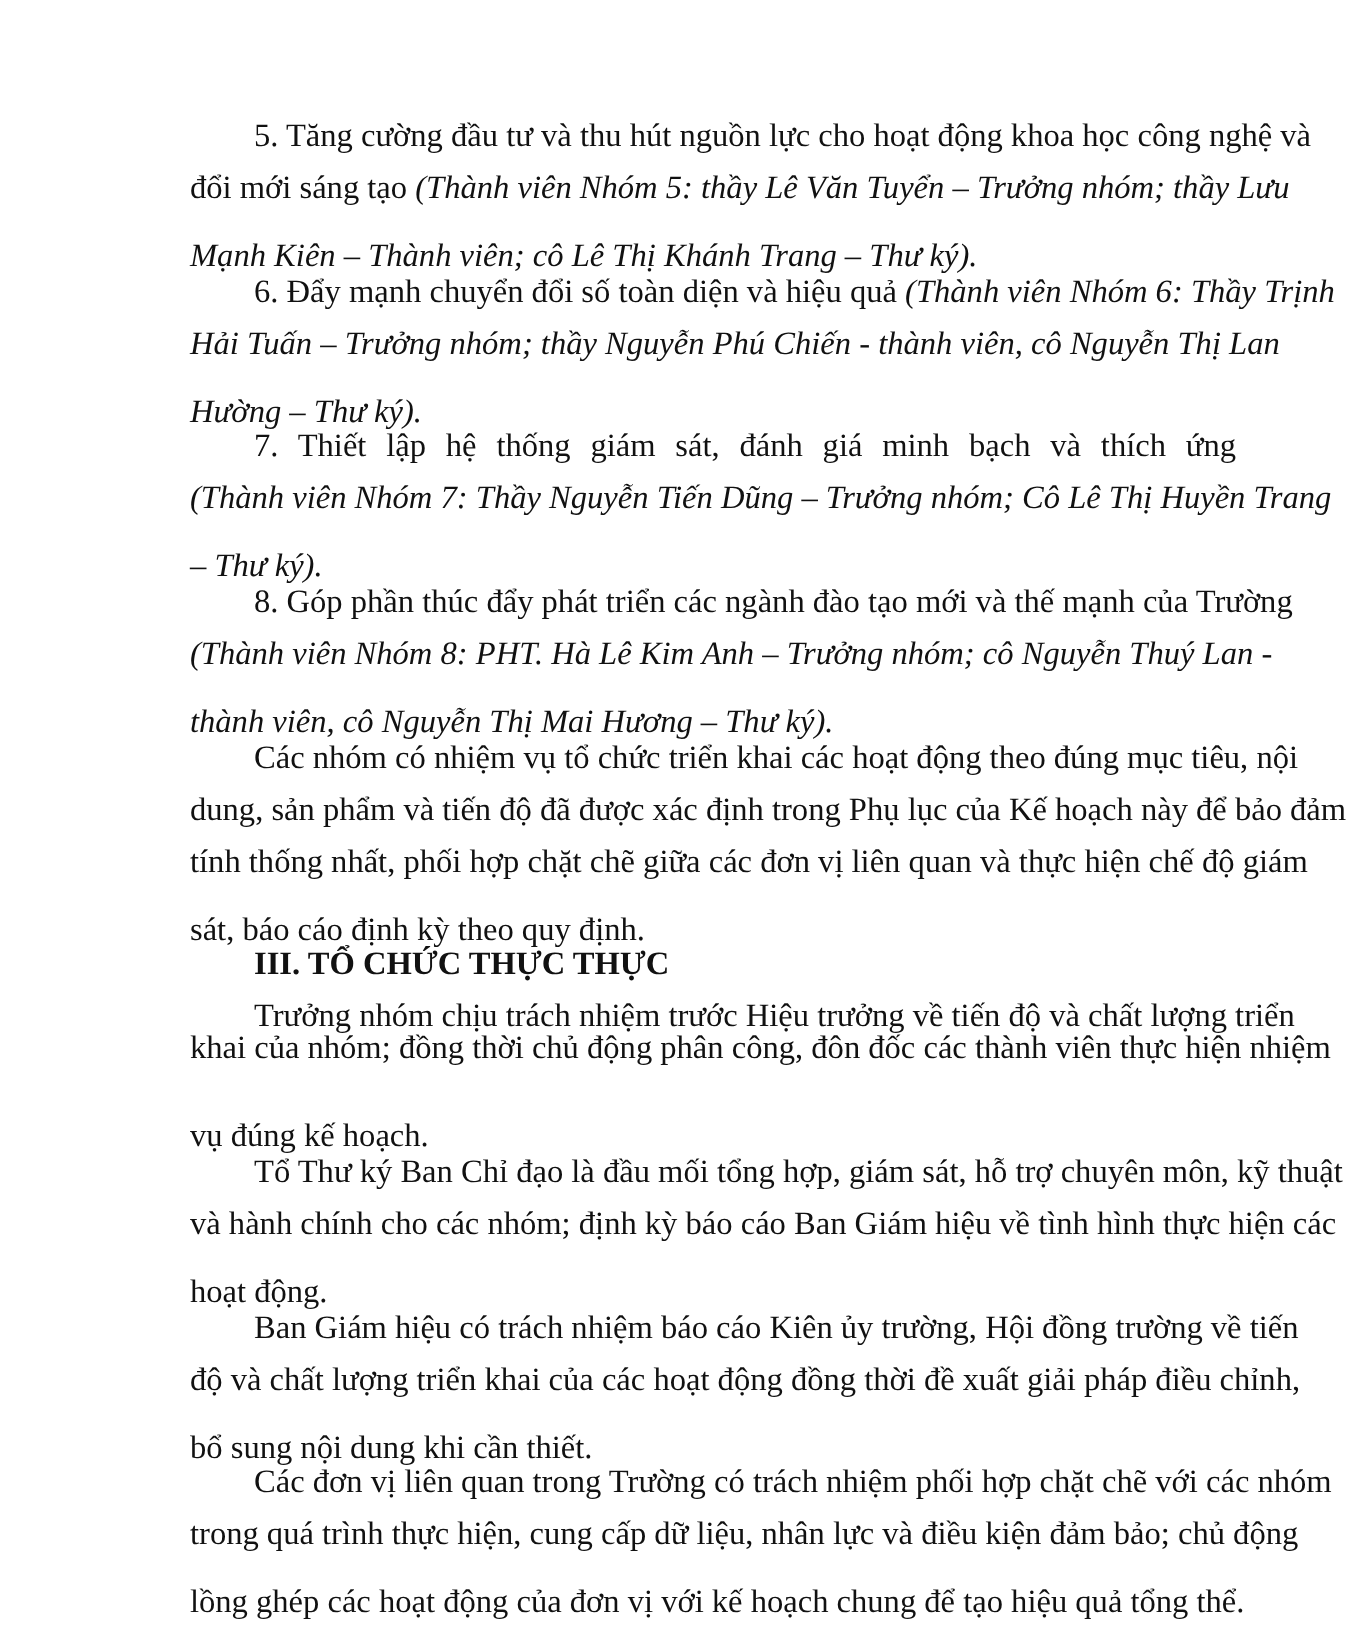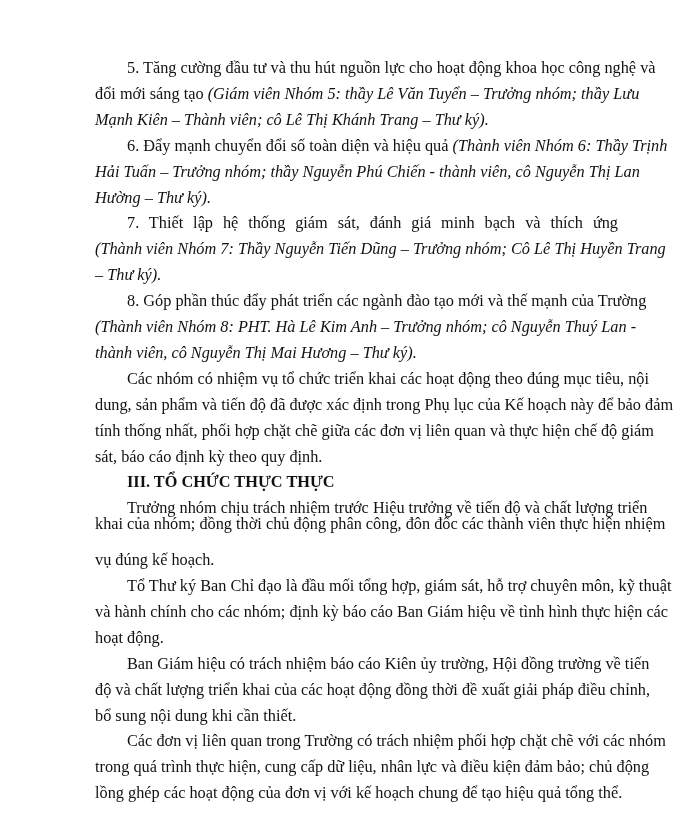--- a/index.html
+++ b/index.html
@@ -28,41 +28,42 @@
       left: 95px;
       width: 523px;
       font-size: 16.3px;
       line-height: 20px;
       white-space: nowrap;
       text-align: justify;
       text-align-last: justify;
     }
     .line.last {
       text-align-last: left;
+      margin-top: 8px;
     }
     .line.indent {
       left: 95px;
       padding-left: 32px;
       width: 491px;
     }
     .it {
       font-style: italic;
     }
     .heading {
       font-weight: bold;
       text-align-last: left;
     }
   </style>
 </head>
 <body>
 
 <div class="page">
 
   <div class="line indent" style="top:58px"><span>5.  Tăng cường đầu tư và thu hút nguồn lực cho hoạt động khoa học công nghệ và</span></div>
-  <div class="line" style="top:84px"><span>đổi mới sáng tạo </span><span class="it">(Giám viên Nhóm 5: thầy Lê Văn Tuyển – Trưởng nhóm; thầy Lưu</span></div>
+  <div class="line" style="top:84px"><span>đổi mới sáng tạo </span><span class="it">(Thành viên Nhóm 5: thầy Lê Văn Tuyển – Trưởng nhóm; thầy Lưu</span></div>
   <div class="line last" style="top:110px"><span class="it">Mạnh Kiên – Thành viên; cô Lê Thị Khánh Trang – Thư ký).</span></div>
 
   <div class="line indent" style="top:136px"><span>6.  Đẩy mạnh chuyển đổi số toàn diện và hiệu quả </span><span class="it">(Thành viên Nhóm 6: Thầy Trịnh</span></div>
   <div class="line" style="top:162px"><span class="it">Hải Tuấn – Trưởng nhóm; thầy Nguyễn Phú Chiến - thành viên, cô Nguyễn Thị Lan</span></div>
   <div class="line last" style="top:188px"><span class="it">Hường – Thư ký).</span></div>
 
   <div class="line indent" style="top:213px"><span>7. Thiết lập hệ thống giám sát, đánh giá minh bạch và thích ứng</span></div>
   <div class="line" style="top:239px"><span class="it">(Thành viên Nhóm 7: Thầy Nguyễn Tiến Dũng – Trưởng nhóm; Cô Lê Thị Huyền Trang</span></div>
   <div class="line last" style="top:265px"><span class="it">– Thư ký).</span></div>
 

